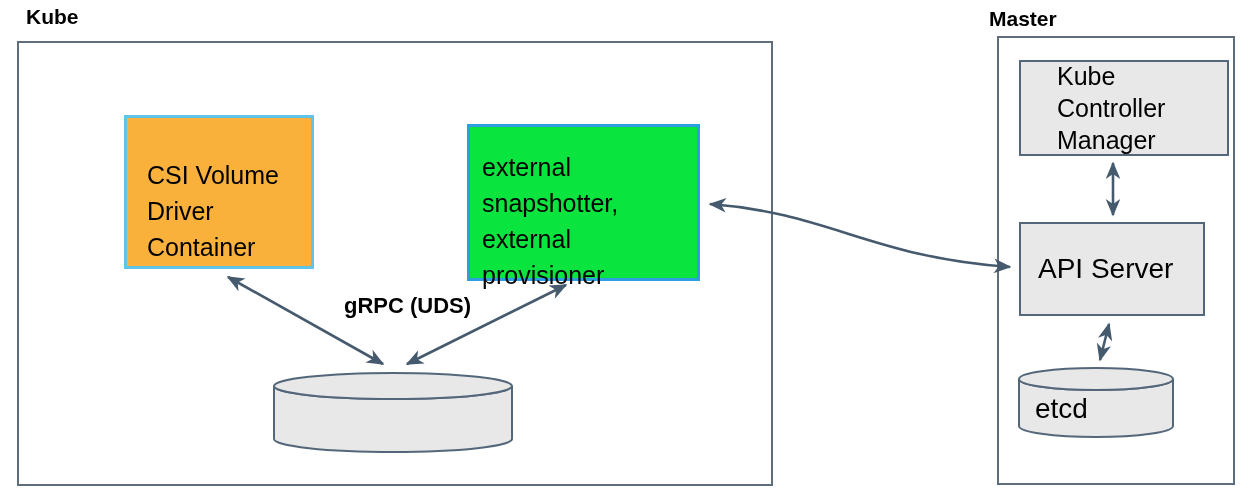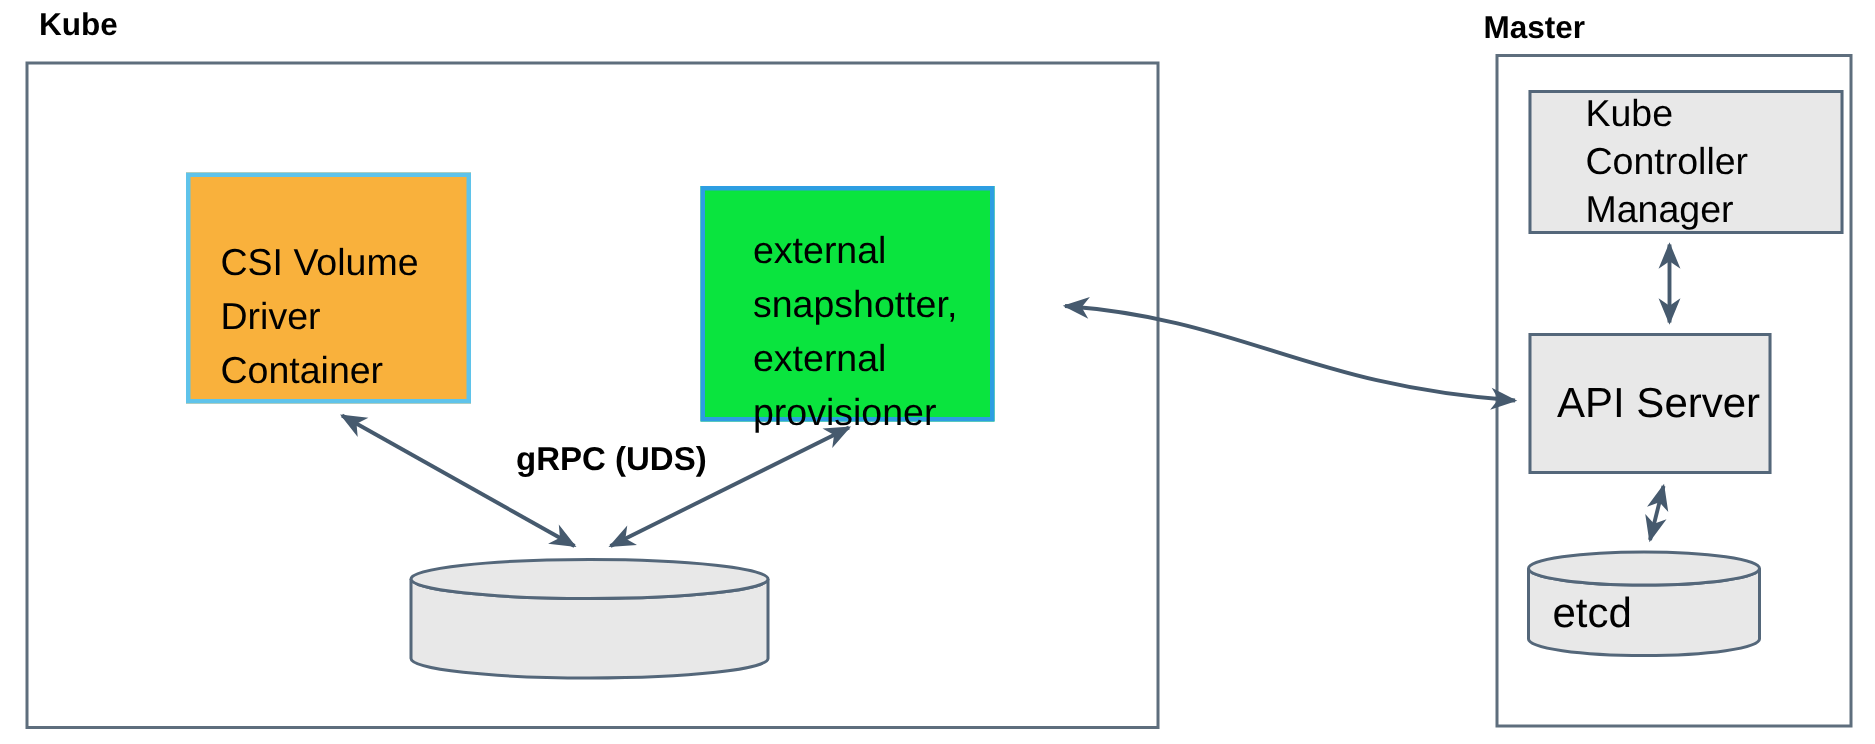--- a/index.html
+++ b/index.html
@@ -50,38 +50,38 @@
     white-space:pre-line;
     font-size:25px;line-height:36px;color:var(--text,#000);margin-top:37px;
   }
   .orange{
     left:124px;top:115px;width:190px;height:154px;
     background:var(--orange-fill,#f9b13c);
     border:3px solid var(--orange-border,#5fc3ea);
     padding-left:20px;
   }
   .green{
-    left:467px;top:124px;width:196px;height:157px;
+    left:467px;top:124px;width:233px;height:157px;
     background:var(--green-fill,#0ae43e);
     border:3px solid var(--green-border,#2d9ee2);
-    padding-left:32px;
+    padding-left:12px;
   }
   .gbox{
     position:absolute;box-sizing:border-box;
     background:var(--gray-fill,#e8e8e8);
     border:2px solid var(--inner-border,#54677a);
     display:flex;align-items:center;
     z-index:2;
   }
   .gbox span{
     white-space:pre-line;color:var(--text,#000);
   }
   .kcm{ left:1019px;top:60px;width:210px;height:96px;padding-left:36px; }
   .kcm span{ font-size:25px;line-height:32px; }
-  .api{ left:1019px;top:222px;width:162px;height:94px;padding-left:17px; }
+  .api{ left:1019px;top:222px;width:186px;height:94px;padding-left:17px; }
   .api span{ font-size:28px; }
   .grpc-label{
     position:absolute;left:320px;top:293px;
     font-size:22px;font-weight:bold;color:var(--text,#000);
     z-index:10;white-space:nowrap;margin-left:24px;
   }
   .emptydir-label{
     position:absolute;left:274px;top:406px;width:238px;
     text-align:center;font-size:21px;color:var(--text,#000);
     z-index:10;white-space:nowrap;

